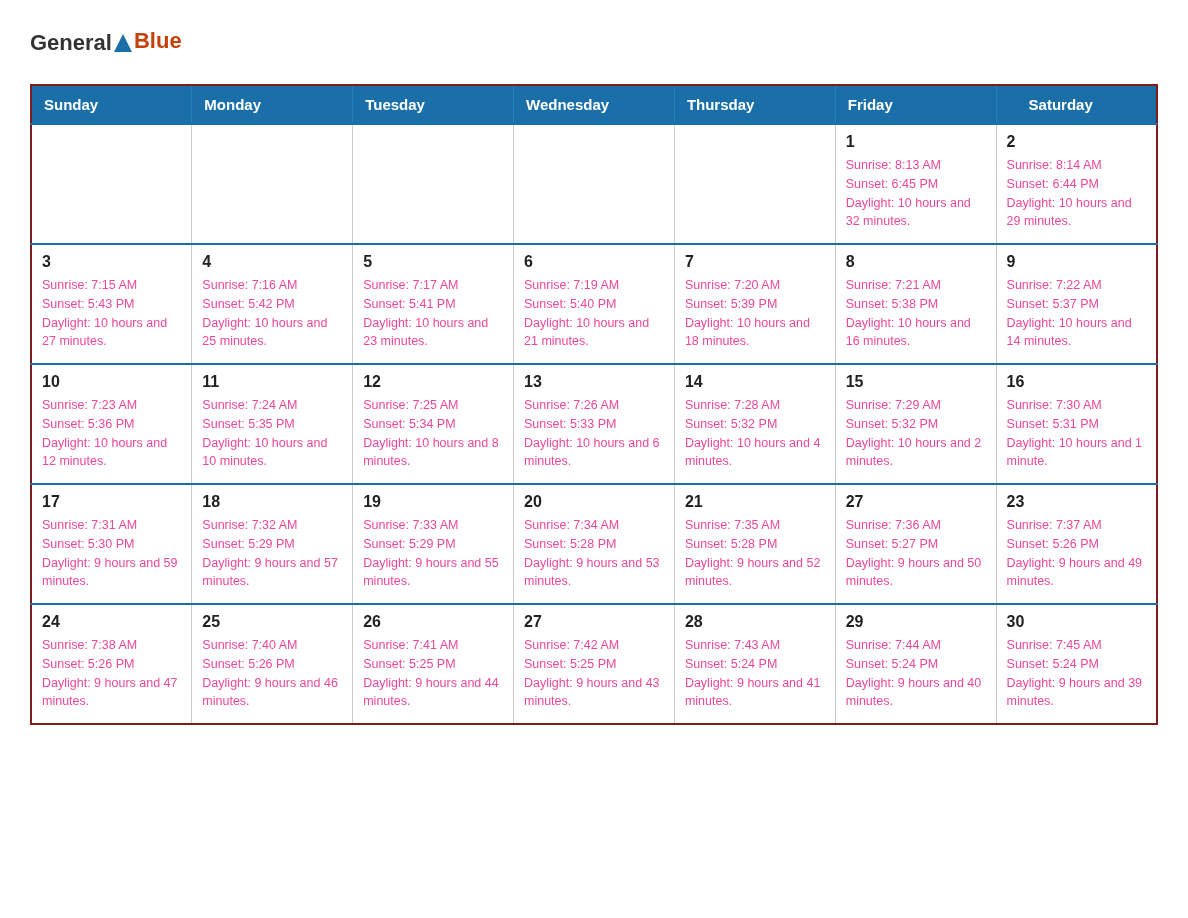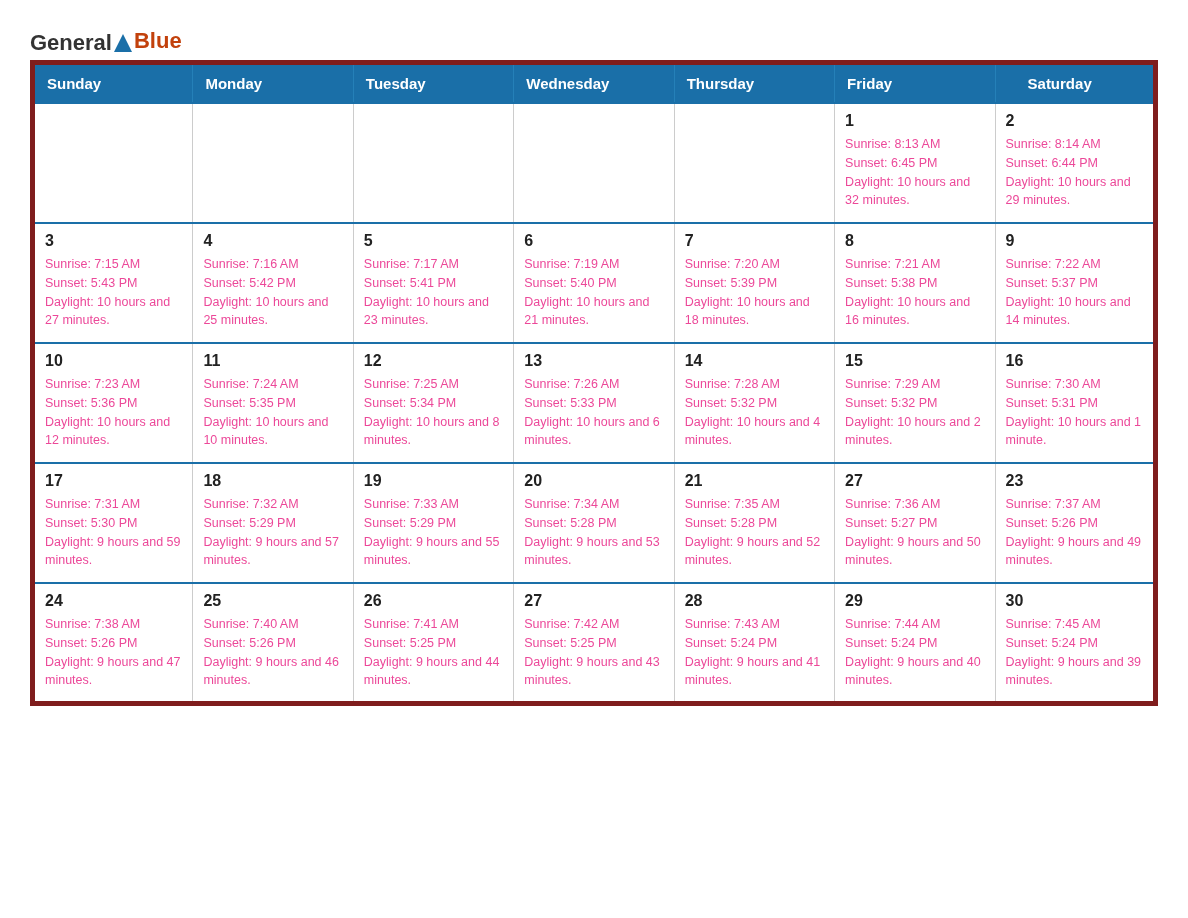--- a/index.html
+++ b/index.html
@@ -7,21 +7,21 @@
       font-family: Arial, sans-serif;
       background: #fff;
       padding: 20px 30px;
       width: 1188px;
       min-height: 918px;
     }
     .header {
       display: flex;
       justify-content: space-between;
       align-items: flex-start;
-      margin-bottom: 4px;
+      margin-bottom: 28px;
     }
     .logo {
       display: flex;
       align-items: center;
       margin-top: 10px;
     }
     .title-section {
       text-align: right;
     }
     .main-title {
@@ -30,21 +30,21 @@
       color: #222;
     }
     .subtitle {
       font-size: 20px;
       color: #444;
       margin-top: 5px;
     }
     .calendar {
       width: 100%;
       border-collapse: collapse;
-      border: 5px solid #7f1d1d;
+      border: 2px solid #7f1d1d;
     }
     .calendar thead tr th {
       background-color: #1a6fa8;
       color: #fff;
       padding: 10px 12px;
       font-size: 15px;
       font-weight: bold;
       text-align: left;
       border-right: 1px solid #2580b8;
     }

